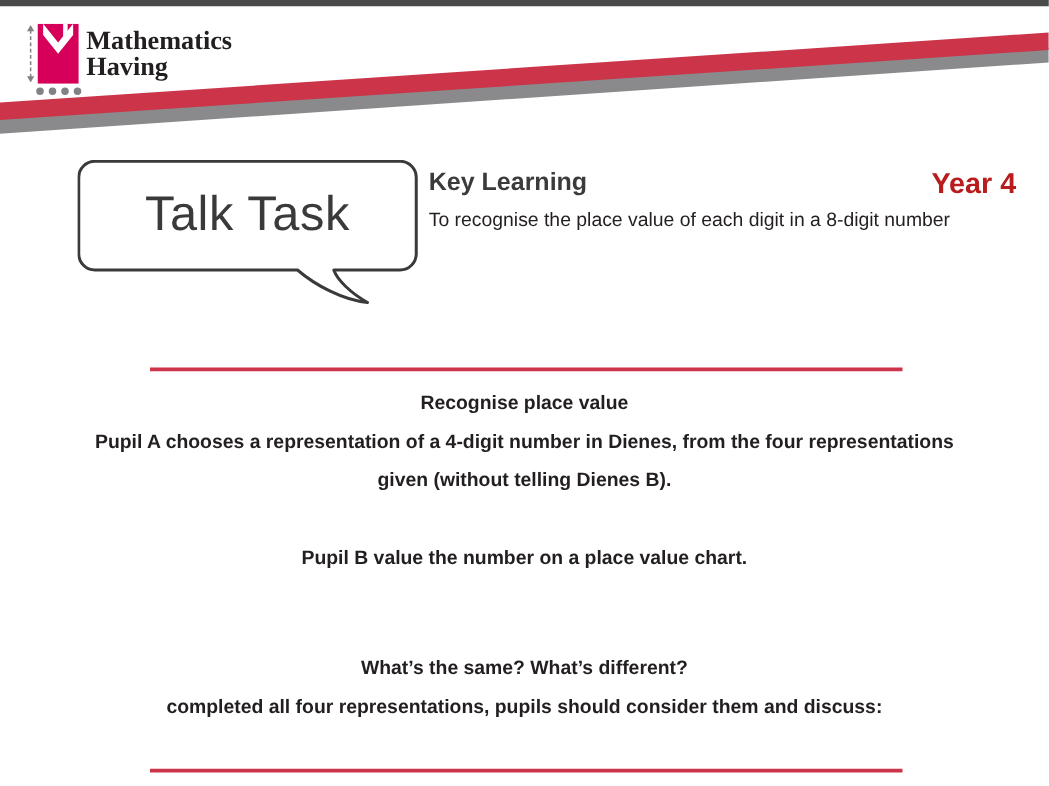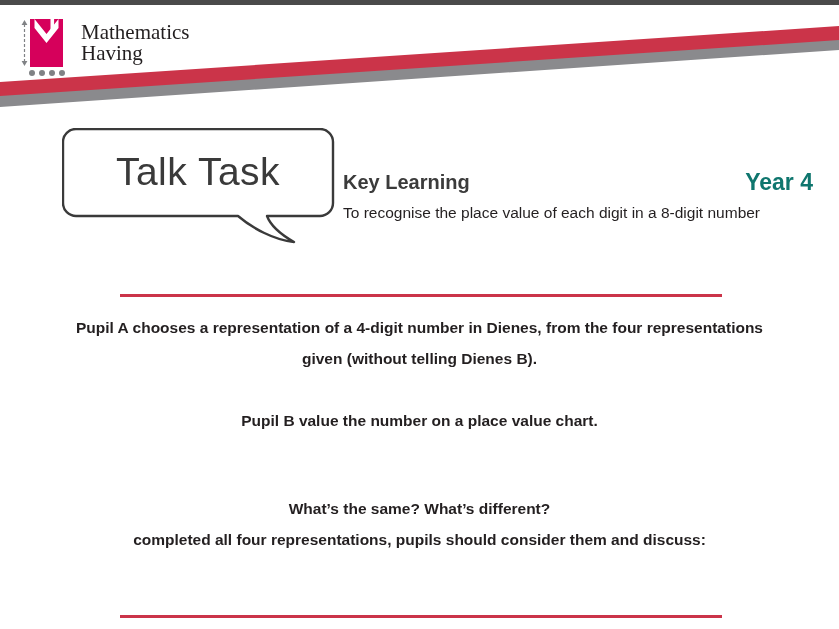--- a/index.html
+++ b/index.html
@@ -68,24 +68,23 @@
     justify-content: space-between;
   }
   .logo-dots i {
     display: block;
     width: 6px; height: 6px;
     border-radius: 50%;
     background: #808285;
   }
 
   .wordmark {
-    margin-left: 12px;
     padding-top: 4px;
     font-family: "Liberation Serif", serif;
-    font-weight: normal;
+    font-weight: bold;
     font-size: 21px;
     line-height: 21px;
     color: #231f20;
     letter-spacing: 0px;
   }
   .wordmark span { display: block; }
 
   
   .banner {
     position: absolute;
@@ -115,41 +114,40 @@
     color: #3a3a3a;
     letter-spacing: 0.5px;
     white-space: nowrap;
   }
 
   
   .key-learning {
     position: absolute;
     left: 343px; top: 134px;
     width: 470px;
-    margin-top: 36px;
   }
   .kl-title {
     font-size: 20px;
     font-weight: bold;
     color: #3b3b3b;
     line-height: 24px;
   }
   .kl-sub {
     margin-top: 8px;
     font-size: 15.5px;
     line-height: 22px;
     color: #231f20;
     width: 440px;
   }
   .year-badge {
     position: absolute;
     right: 0; top: 0;
     font-size: 23px;
     font-weight: bold;
-    color: #0f766e;
+    color: #b91c1c;
     line-height: 24px;
     white-space: nowrap;
   }
 
   
   .rule {
     position: absolute;
     left: 120px;
     width: 602px;
     height: 3px;
@@ -239,20 +237,21 @@
 <div class="key-learning">
   <div class="kl-title">Key Learning</div>
   <div class="kl-sub">To recognise the place value of each digit in a 8-digit number</div>
   <div class="year-badge">Year 4</div>
 </div>
 
 <div class="rule rule-top"></div>
 <div class="rule rule-bottom"></div>
 
 <div class="body-copy">
+  <span class="heading">Recognise place value</span>
   <p>Pupil A chooses a representation of a 4-digit number in Dienes, from the four representations</p>
   <p>given (without telling Dienes B).</p>
   <div class="gap-sm"></div>
   <p>Pupil B value the number on a place value chart.</p>
   <div class="gap-md"></div>
   <div class="gap-md"></div>
   <p>What’s the same? What’s different?</p>
   <p>completed all four representations, pupils should consider them and discuss:</p>
 </div>
 

